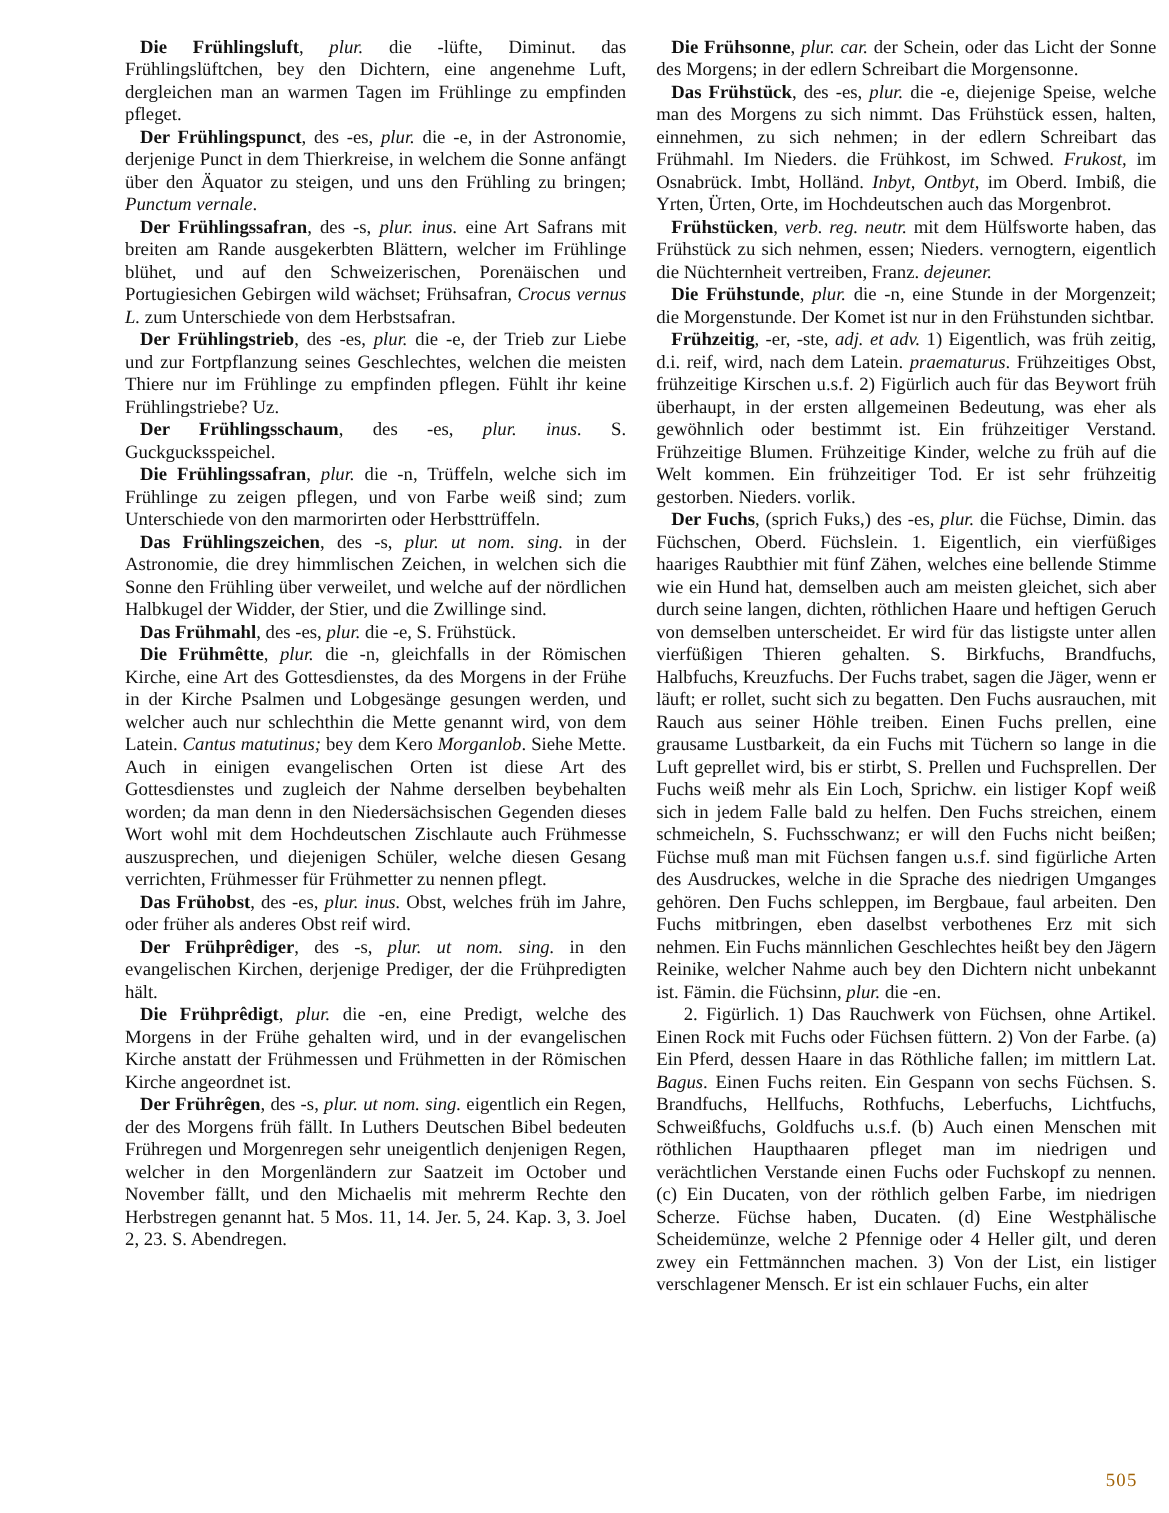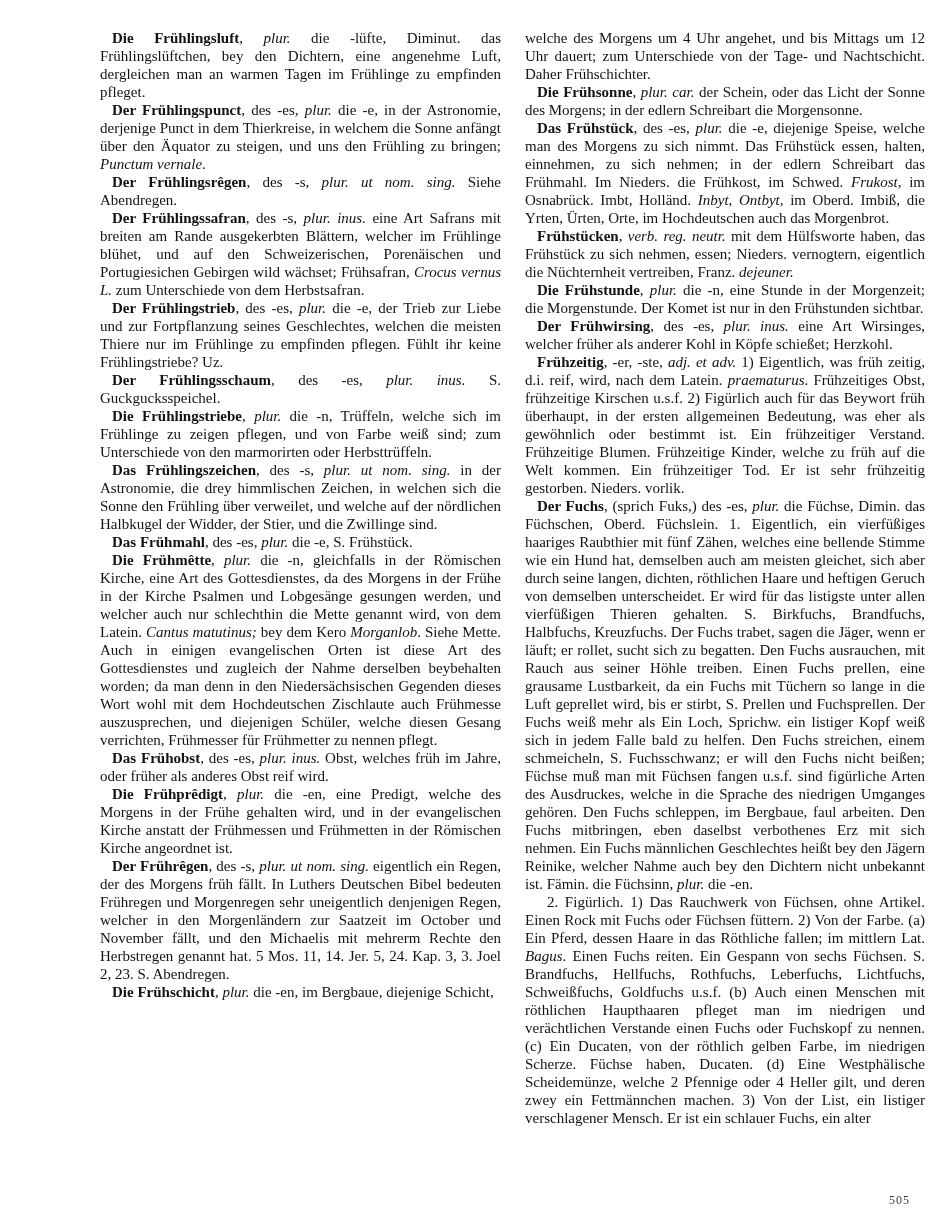--- a/index.html
+++ b/index.html
@@ -39,54 +39,51 @@
     padding: 0;
   }
   .para.entry { text-indent: 12px; }
   .para.cont  { text-indent: 0; }
   .para.sub   { text-indent: 22px; }
   .hw { font-weight: bold; }
   .it { font-style: italic; }
   .pagenum {
     position: absolute;
     right: 25px;
-    bottom: 2px;
-    font-size: 12px;
+    bottom: 16px;
+    font-size: 15px;
     letter-spacing: 1px;
-    color: #404040;
+    color: #a16207;
     font-family: "Liberation Serif", serif;
   }
 </style>
 </head>
 <body>
 
 <div class="page">
   <div class="cols">
     <div class="col col-left" id="col-left">
         <p class="para entry"><span class="hw">Die Frühlingsluft</span><span>, </span><span class="it">plur.</span><span> die -lüfte, Diminut. das Frühlingslüftchen, bey den Dichtern, eine angenehme Luft, dergleichen man an warmen Tagen im Frühlinge zu empfinden pfleget.</span></p>
         <p class="para entry"><span class="hw">Der Frühlingspunct</span><span>, des -es, </span><span class="it">plur.</span><span> die -e, in der Astronomie, derjenige Punct in dem Thierkreise, in welchem die Sonne anfängt über den Äquator zu steigen, und uns den Frühling zu bringen; </span><span class="it">Punctum vernale</span><span>.</span></p>
-        <p class="para entry"><span class="hw">Der Frühlingsrêgen</span><span>, des -s, </span><span class="it">plur. ut nom. sing.</span><span> Siehe Abendregen.</span></p>
         <p class="para entry"><span class="hw">Der Frühlingssafran</span><span>, des -s, </span><span class="it">plur. inus.</span><span> eine Art Safrans mit breiten am Rande ausgekerbten Blättern, welcher im Frühlinge blühet, und auf den Schweizerischen, Porenäischen und Portugiesichen Gebirgen wild wächset; Frühsafran, </span><span class="it">Crocus vernus L.</span><span> zum Unterschiede von dem Herbstsafran.</span></p>
         <p class="para entry"><span class="hw">Der Frühlingstrieb</span><span>, des -es, </span><span class="it">plur.</span><span> die -e, der Trieb zur Liebe und zur Fortpflanzung seines Geschlechtes, welchen die meisten Thiere nur im Frühlinge zu empfinden pflegen. Fühlt ihr keine Frühlingstriebe? Uz.</span></p>
         <p class="para entry"><span class="hw">Der Frühlingsschaum</span><span>, des -es, </span><span class="it">plur. inus.</span><span> S. Guckgucksspeichel.</span></p>
-        <p class="para entry"><span class="hw">Die Frühlingstriebe</span><span>, </span><span class="it">plur.</span><span> die -n, Trüffeln, welche sich im Frühlinge zu zeigen pflegen, und von Farbe weiß sind; zum Unterschiede von den marmorirten oder Herbsttrüffeln.</span></p>
+        <p class="para entry"><span class="hw">Die Frühlingssafran</span><span>, </span><span class="it">plur.</span><span> die -n, Trüffeln, welche sich im Frühlinge zu zeigen pflegen, und von Farbe weiß sind; zum Unterschiede von den marmorirten oder Herbsttrüffeln.</span></p>
         <p class="para entry"><span class="hw">Das Frühlingszeichen</span><span>, des -s, </span><span class="it">plur. ut nom. sing.</span><span> in der Astronomie, die drey himmlischen Zeichen, in welchen sich die Sonne den Frühling über verweilet, und welche auf der nördlichen Halbkugel der Widder, der Stier, und die Zwillinge sind.</span></p>
         <p class="para entry"><span class="hw">Das Frühmahl</span><span>, des -es, </span><span class="it">plur.</span><span> die -e, S. Frühstück.</span></p>
         <p class="para entry"><span class="hw">Die Frühmêtte</span><span>, </span><span class="it">plur.</span><span> die -n, gleichfalls in der Römischen Kirche, eine Art des Gottesdienstes, da des Morgens in der Frühe in der Kirche Psalmen und Lobgesänge gesungen werden, und welcher auch nur schlechthin die Mette genannt wird, von dem Latein. </span><span class="it">Cantus matutinus;</span><span> bey dem Kero </span><span class="it">Morganlob</span><span>. Siehe Mette. Auch in einigen evangelischen Orten ist diese Art des Gottesdienstes und zugleich der Nahme derselben beybehalten worden; da man denn in den Niedersächsischen Gegenden dieses Wort wohl mit dem Hochdeutschen Zischlaute auch Frühmesse auszusprechen, und diejenigen Schüler, welche diesen Gesang verrichten, Frühmesser für Frühmetter zu nennen pflegt.</span></p>
         <p class="para entry"><span class="hw">Das Frühobst</span><span>, des -es, </span><span class="it">plur. inus.</span><span> Obst, welches früh im Jahre, oder früher als anderes Obst reif wird.</span></p>
+        <p class="para entry"><span class="hw">Der Frühprêdiger</span><span>, des -s, </span><span class="it">plur. ut nom. sing.</span><span> in den evangelischen Kirchen, derjenige Prediger, der die Frühpredigten hält.</span></p>
         <p class="para entry"><span class="hw">Die Frühprêdigt</span><span>, </span><span class="it">plur.</span><span> die -en, eine Predigt, welche des Morgens in der Frühe gehalten wird, und in der evangelischen Kirche anstatt der Frühmessen und Frühmetten in der Römischen Kirche angeordnet ist.</span></p>
         <p class="para entry"><span class="hw">Der Frührêgen</span><span>, des -s, </span><span class="it">plur. ut nom. sing.</span><span> eigentlich ein Regen, der des Morgens früh fällt. In Luthers Deutschen Bibel bedeuten Frühregen und Morgenregen sehr uneigentlich denjenigen Regen, welcher in den Morgenländern zur Saatzeit im October und November fällt, und den Michaelis mit mehrerm Rechte den Herbstregen genannt hat. 5 Mos. 11, 14. Jer. 5, 24. Kap. 3, 3. Joel 2, 23. S. Abendregen.</span></p>
-        <p class="para entry"><span class="hw">Die Frühschicht</span><span>, </span><span class="it">plur.</span><span> die -en, im Bergbaue, diejenige Schicht,</span></p>
       </div>
     <div class="col col-right" id="col-right">
-        <p class="para cont"><span>welche des Morgens um 4 Uhr angehet, und bis Mittags um 12 Uhr dauert; zum Unterschiede von der Tage- und Nachtschicht. Daher Frühschichter.</span></p>
         <p class="para entry"><span class="hw">Die Frühsonne</span><span>, </span><span class="it">plur. car.</span><span> der Schein, oder das Licht der Sonne des Morgens; in der edlern Schreibart die Morgensonne.</span></p>
         <p class="para entry"><span class="hw">Das Frühstück</span><span>, des -es, </span><span class="it">plur.</span><span> die -e, diejenige Speise, welche man des Morgens zu sich nimmt. Das Frühstück essen, halten, einnehmen, zu sich nehmen; in der edlern Schreibart das Frühmahl. Im Nieders. die Frühkost, im Schwed. </span><span class="it">Frukost,</span><span> im Osnabrück. Imbt, Holländ. </span><span class="it">Inbyt, Ontbyt,</span><span> im Oberd. Imbiß, die Yrten, Ürten, Orte, im Hochdeutschen auch das Morgenbrot.</span></p>
         <p class="para entry"><span class="hw">Frühstücken</span><span>, </span><span class="it">verb. reg. neutr.</span><span> mit dem Hülfsworte haben, das Frühstück zu sich nehmen, essen; Nieders. vernogtern, eigentlich die Nüchternheit vertreiben, Franz. </span><span class="it">dejeuner.</span></p>
         <p class="para entry"><span class="hw">Die Frühstunde</span><span>, </span><span class="it">plur.</span><span> die -n, eine Stunde in der Morgenzeit; die Morgenstunde. Der Komet ist nur in den Frühstunden sichtbar.</span></p>
-        <p class="para entry"><span class="hw">Der Frühwirsing</span><span>, des -es, </span><span class="it">plur. inus.</span><span> eine Art Wirsinges, welcher früher als anderer Kohl in Köpfe schießet; Herzkohl.</span></p>
         <p class="para entry"><span class="hw">Frühzeitig</span><span>, -er, -ste, </span><span class="it">adj. et adv.</span><span> 1) Eigentlich, was früh zeitig, d.i. reif, wird, nach dem Latein. </span><span class="it">praematurus</span><span>. Frühzeitiges Obst, frühzeitige Kirschen u.s.f. 2) Figürlich auch für das Beywort früh überhaupt, in der ersten allgemeinen Bedeutung, was eher als gewöhnlich oder bestimmt ist. Ein frühzeitiger Verstand. Frühzeitige Blumen. Frühzeitige Kinder, welche zu früh auf die Welt kommen. Ein frühzeitiger Tod. Er ist sehr frühzeitig gestorben. Nieders. vorlik.</span></p>
         <p class="para entry"><span class="hw">Der Fuchs</span><span>, (sprich Fuks,) des -es, </span><span class="it">plur.</span><span> die Füchse, Dimin. das Füchschen, Oberd. Füchslein. 1. Eigentlich, ein vierfüßiges haariges Raubthier mit fünf Zähen, welches eine bellende Stimme wie ein Hund hat, demselben auch am meisten gleichet, sich aber durch seine langen, dichten, röthlichen Haare und heftigen Geruch von demselben unterscheidet. Er wird für das listigste unter allen vierfüßigen Thieren gehalten. S. Birkfuchs, Brandfuchs, Halbfuchs, Kreuzfuchs. Der Fuchs trabet, sagen die Jäger, wenn er läuft; er rollet, sucht sich zu begatten. Den Fuchs ausrauchen, mit Rauch aus seiner Höhle treiben. Einen Fuchs prellen, eine grausame Lustbarkeit, da ein Fuchs mit Tüchern so lange in die Luft geprellet wird, bis er stirbt, S. Prellen und Fuchsprellen. Der Fuchs weiß mehr als Ein Loch, Sprichw. ein listiger Kopf weiß sich in jedem Falle bald zu helfen. Den Fuchs streichen, einem schmeicheln, S. Fuchsschwanz; er will den Fuchs nicht beißen; Füchse muß man mit Füchsen fangen u.s.f. sind figürliche Arten des Ausdruckes, welche in die Sprache des niedrigen Umganges gehören. Den Fuchs schleppen, im Bergbaue, faul arbeiten. Den Fuchs mitbringen, eben daselbst verbothenes Erz mit sich nehmen. Ein Fuchs männlichen Geschlechtes heißt bey den Jägern Reinike, welcher Nahme auch bey den Dichtern nicht unbekannt ist. Fämin. die Füchsinn, </span><span class="it">plur.</span><span> die -en.</span></p>
         <p class="para sub"><span>2. Figürlich. 1) Das Rauchwerk von Füchsen, ohne Artikel. Einen Rock mit Fuchs oder Füchsen füttern. 2) Von der Farbe. (a) Ein Pferd, dessen Haare in das Röthliche fallen; im mittlern Lat. </span><span class="it">Bagus</span><span>. Einen Fuchs reiten. Ein Gespann von sechs Füchsen. S. Brandfuchs, Hellfuchs, Rothfuchs, Leberfuchs, Lichtfuchs, Schweißfuchs, Goldfuchs u.s.f. (b) Auch einen Menschen mit röthlichen Haupthaaren pfleget man im niedrigen und verächtlichen Verstande einen Fuchs oder Fuchskopf zu nennen. (c) Ein Ducaten, von der röthlich gelben Farbe, im niedrigen Scherze. Füchse haben, Ducaten. (d) Eine Westphälische Scheidemünze, welche 2 Pfennige oder 4 Heller gilt, und deren zwey ein Fettmännchen machen. 3) Von der List, ein listiger verschlagener Mensch. Er ist ein schlauer Fuchs, ein alter</span></p>
       </div>
   </div>
 </div>
 <div class="pagenum">505</div>
 
 </body></html>

